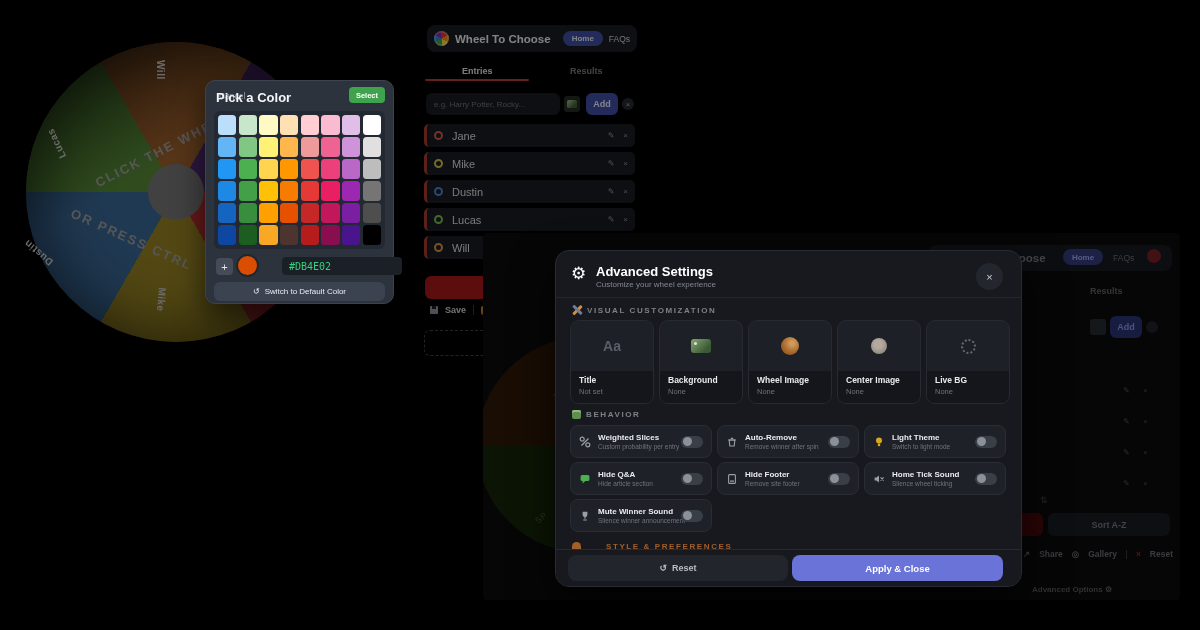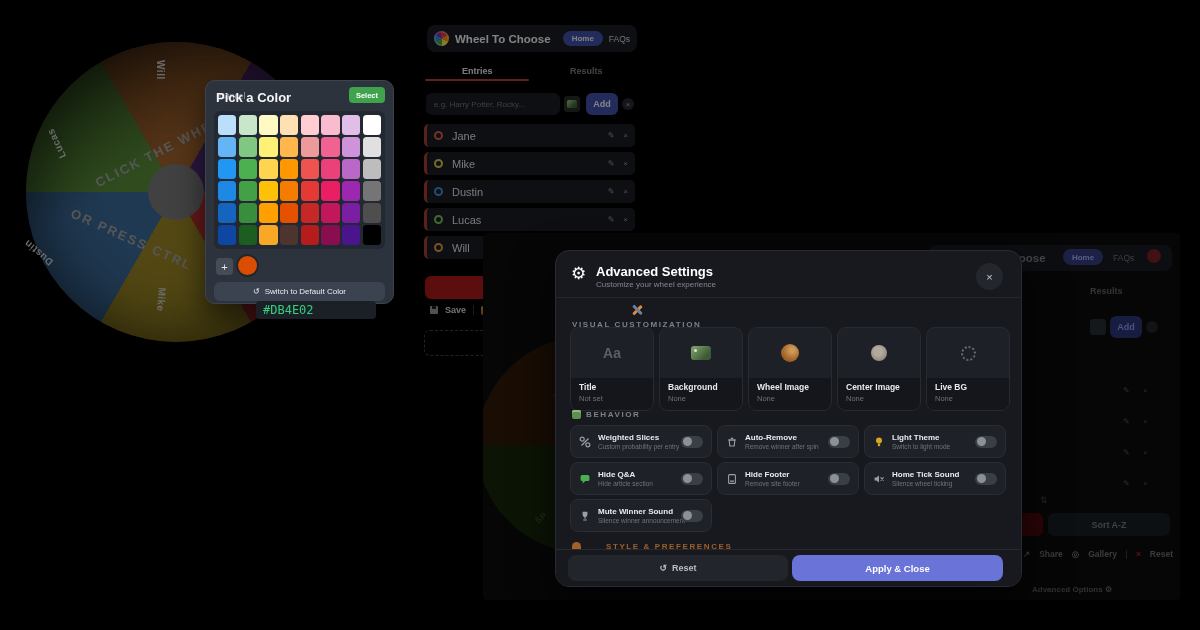--- a/index.html
+++ b/index.html
@@ -65,22 +65,22 @@
   #pk-cancel{left:13px;top:10px;font-size:8.5px;color:#9aa0ab;position:absolute;}
   #pk-title{left:10px;right:0;top:9px;text-align:left;font-size:13px;font-weight:bold;color:#f4f6f9;position:absolute;}
   #pk-select{left:143px;top:6px;width:36px;height:16px;background:#3fa34d;border-radius:4px;color:#fff;
              font-size:7.5px;font-weight:bold;display:flex;align-items:center;justify-content:center;position:absolute;}
   #swatch-grid{left:8px;top:30px;width:171px;height:138px;background:#232933;border-radius:6px;position:absolute;
                display:grid;grid-template-columns:repeat(8,1fr);gap:2.5px;padding:4px;box-sizing:border-box;}
   .sw{border-radius:3.5px;}
   #pk-plus{left:10px;top:177px;width:17px;height:17px;background:#454c58;border-radius:4px;color:#e8ebf0;font-size:11px;
            display:flex;align-items:center;justify-content:center;position:absolute;}
   #pk-current{left:32px;top:175px;width:19px;height:19px;border-radius:50%;position:absolute;box-shadow:0 0 0 2px rgba(0,0,0,.25);}
-  #pk-hex{left:50px;top:176px;width:120px;height:18px;background:#1b2027;border:none;border-radius:4px;color:#35d07f;
-          font-size:12px;font-family:"DejaVu Sans Mono",monospace;padding:0 7px;box-sizing:border-box;position:absolute;outline:none;margin-top:44px;}
+  #pk-hex{left:76px;top:176px;width:120px;height:18px;background:#1b2027;border:none;border-radius:4px;color:#35d07f;
+          font-size:10px;font-family:"DejaVu Sans Mono",monospace;padding:0 7px;box-sizing:border-box;position:absolute;outline:none;}
   #pk-default{left:8px;top:201px;width:171px;height:19px;background:#3b4350;border-radius:6px;color:#e9ecf1;font-size:8px;
               display:flex;align-items:center;justify-content:center;gap:5px;position:absolute;}
   
   #right-shot{left:483px;top:233px;width:697px;height:367px;background:#060607;border-radius:4px;z-index:2;overflow:hidden;}
   #right-shot .rel{position:absolute;}
   #r-wheel{left:-6px;top:104px;width:216px;height:216px;border-radius:50%;
            background:linear-gradient(180deg,#190d04 0 50%,#0c1505 50%);}
   .r-wlab{position:absolute;font-weight:bold;color:#32271a;font-size:9px;}
   #r-hdr-card{left:445px;top:12px;width:244px;height:26px;background:#0d0e12;border-radius:8px;}
   #r-title{left:467px;top:19px;font-size:11.5px;font-weight:bold;color:#45464a;white-space:nowrap;}
@@ -107,30 +107,30 @@
   #adv{left:555px;top:250px;width:465px;height:335px;background:#17191f;border:1px solid #282b33;border-radius:14px;
        z-index:3;box-shadow:0 18px 44px rgba(0,0,0,.7);overflow:hidden;}
   #adv .rel{position:absolute;}
   #adv-gear{left:15px;top:12px;font-size:17px;color:#fff;}
   #adv-title{left:40px;top:13px;font-size:13px;font-weight:bold;color:#fff;}
   #adv-sub{left:40px;top:29px;font-size:8px;color:#85888f;}
   #adv-close{left:420px;top:12px;width:27px;height:27px;border-radius:50%;background:#23262d;color:#c9ccd2;
              font-size:11px;display:flex;align-items:center;justify-content:center;}
   #adv-hdr-line{left:0;top:46px;width:465px;height:1px;background:#23262d;}
   .sec-label{position:absolute;font-size:8px;font-weight:bold;letter-spacing:1.6px;color:#7d8188;display:flex;align-items:center;gap:5px;}
-  #sec-visual{left:16px;top:54px;flex-direction:column;}
+  #sec-visual{left:16px;top:54px;}
   #sec-behavior{left:16px;top:159px;color:#7d8188;}
   #sec-style{left:16px;top:291px;color:#a15f2a;gap:25px;}
   .ic-tools{width:10px;height:10px;position:relative;display:inline-block;}
   .ic-tools:before,.ic-tools:after{content:"";position:absolute;left:4px;top:-1px;width:2.5px;height:12px;border-radius:1px;}
   .ic-tools:before{background:#d98a3d;transform:rotate(45deg);}
   .ic-tools:after{background:#6f7d99;transform:rotate(-45deg);}
   .ic-behavior{width:9px;height:9px;border-radius:2px;background:#5d8f4e;box-shadow:inset 0 2px 0 #8fba7e;display:inline-block;}
   .ic-style{width:9px;height:9px;border-radius:50% 50% 0 0;background:#a15f2a;display:inline-block;}
-  .vcard{position:absolute;top:76px;width:82px;height:82px;border:1px solid #262a31;border-radius:9px;overflow:hidden;background:#1d2026;}
+  .vcard{position:absolute;top:69px;width:82px;height:82px;border:1px solid #262a31;border-radius:9px;overflow:hidden;background:#1d2026;}
   .vcard .ico{height:50px;display:flex;align-items:center;justify-content:center;}
   .vcard .lblz{height:32px;background:#14161b;padding:4px 8px;box-sizing:border-box;}
   .vcard .nm{font-size:8.5px;font-weight:bold;color:#e8eaee;}
   .vcard .vl{font-size:7.5px;color:#6e7278;margin-top:2px;}
   .ico-aa{font-size:14px;color:#5a5e66;font-weight:bold;}
   .ico-bg{width:20px;height:14px;border-radius:3px;background:linear-gradient(135deg,#7d9e6a 10%,#3c5a35 75%);position:relative;}
   .ico-bg:after{content:"";position:absolute;left:3px;top:3px;width:3px;height:3px;border-radius:50%;background:#d8e6c9;}
   .ico-wheelimg{width:18px;height:18px;border-radius:50%;background:radial-gradient(circle at 62% 35%,#d09a5c 12%,#a8692c 55%,#7c4a1c);}
   .ico-centerimg{width:16px;height:16px;border-radius:50%;background:radial-gradient(circle at 45% 40%,#b3a99f 30%,#7e756c);}
   .ico-livebg{width:15px;height:15px;border-radius:50%;border:2px dotted #666b72;box-sizing:border-box;}

